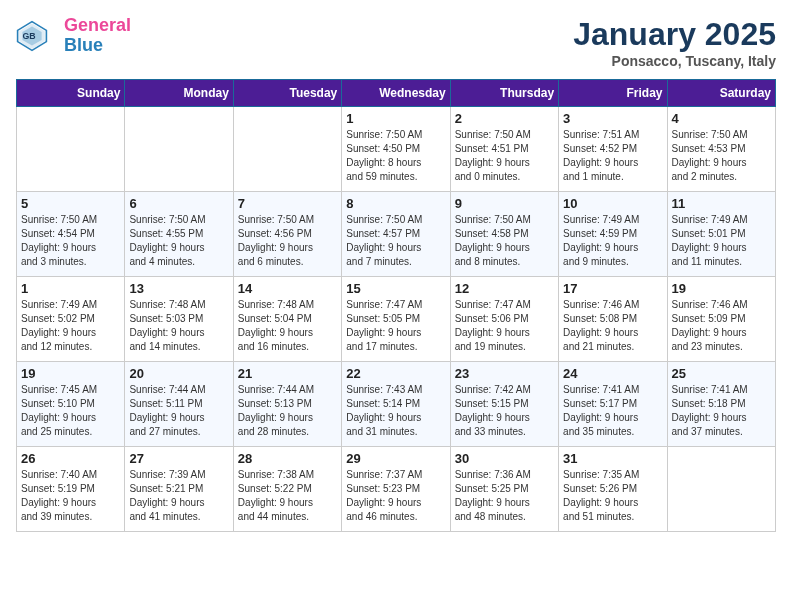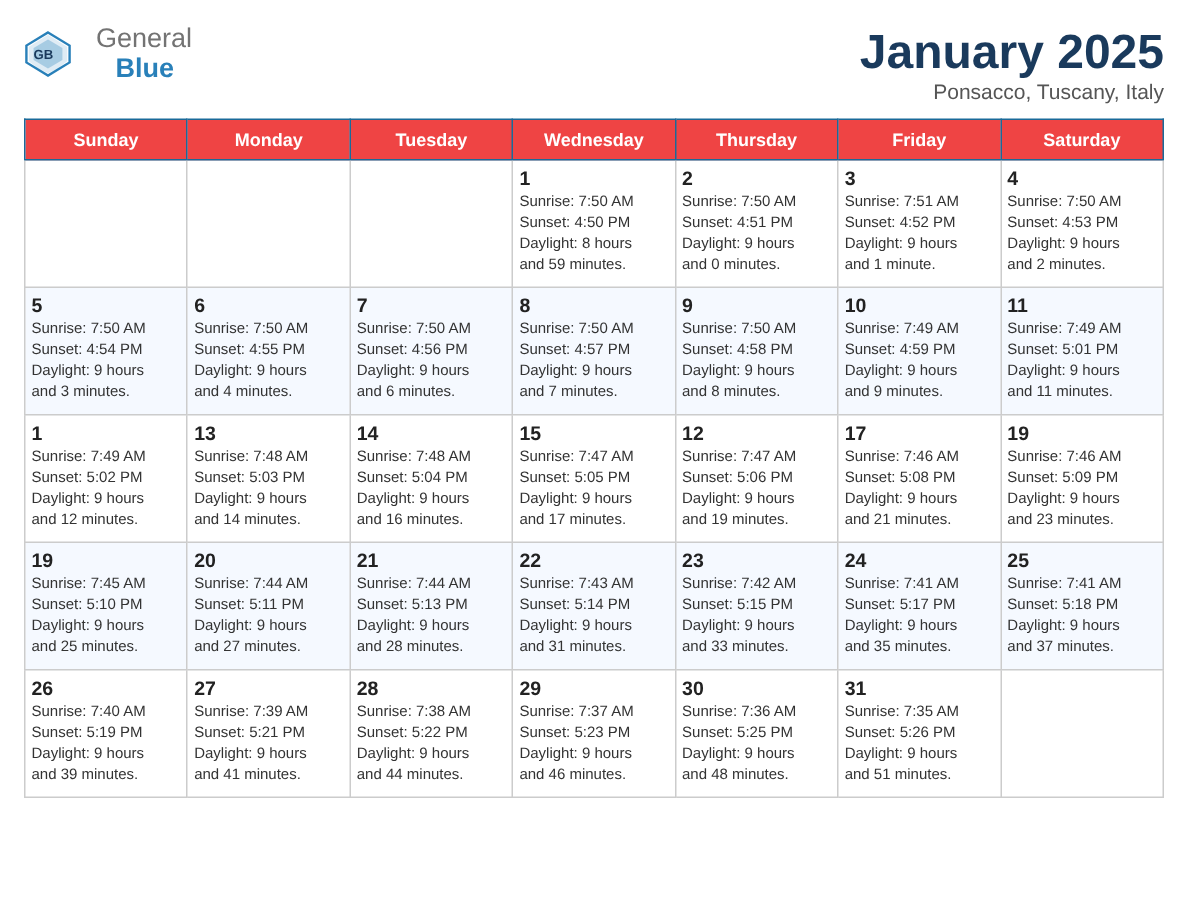--- a/index.html
+++ b/index.html
@@ -35,31 +35,32 @@
       text-align: right;
     }
     .calendar-title {
       font-size: 32px;
       font-weight: bold;
       color: #1a3a5c;
     }
     .calendar-subtitle {
       font-size: 14px;
       color: #555;
+      font-weight: bold;
     }
     table {
       width: 100%;
       border-collapse: collapse;
       font-size: 11px;
     }
     thead th {
-      background: #ef4444;
+      background: #4c1d95;
       color: #fff;
       padding: 6px 4px;
-      text-align: center;
+      text-align: right;
       font-size: 12px;
       font-weight: bold;
       border: 1px solid #1a6a99;
     }
     tbody td {
       border: 1px solid #ccc;
       vertical-align: top;
       padding: 4px;
       height: 85px;
       width: 107px;
@@ -90,22 +91,22 @@
 
 <div class="header-area">
   <div class="logo">
     <svg class="logo-icon" viewBox="0 0 40 40">
       <polygon points="20,4 36,14 36,26 28,32 20,36 12,32 4,26 4,14" fill="#2980b9" opacity="0.15"></polygon>
       <polygon points="20,2 38,13 38,27 20,38 2,27 2,13" fill="none" stroke="#2980b9" stroke-width="2"></polygon>
       <polygon points="20,8 32,15 32,25 20,32 8,25 8,15" fill="#2980b9" opacity="0.3"></polygon>
       <text x="8" y="24" font-size="11" fill="#1a3a5c" font-weight="bold">GB</text>
     </svg>
     <div class="logo-text">
-      <div style="color:#737373; font-weight:normal;">General</div>
-      <div style="color:#2980b9; font-weight:bold;margin-left:13px;">Blue</div>
+      <div style="color:#ec4899; font-weight:bold;">General</div>
+      <div style="color:#2980b9; font-weight:bold;">Blue</div>
     </div>
   </div>
   <div class="title-area">
     <div class="calendar-title">January 2025</div>
     <div class="calendar-subtitle">Ponsacco, Tuscany, Italy</div>
   </div>
 </div>
 
 <table>
   <thead>

